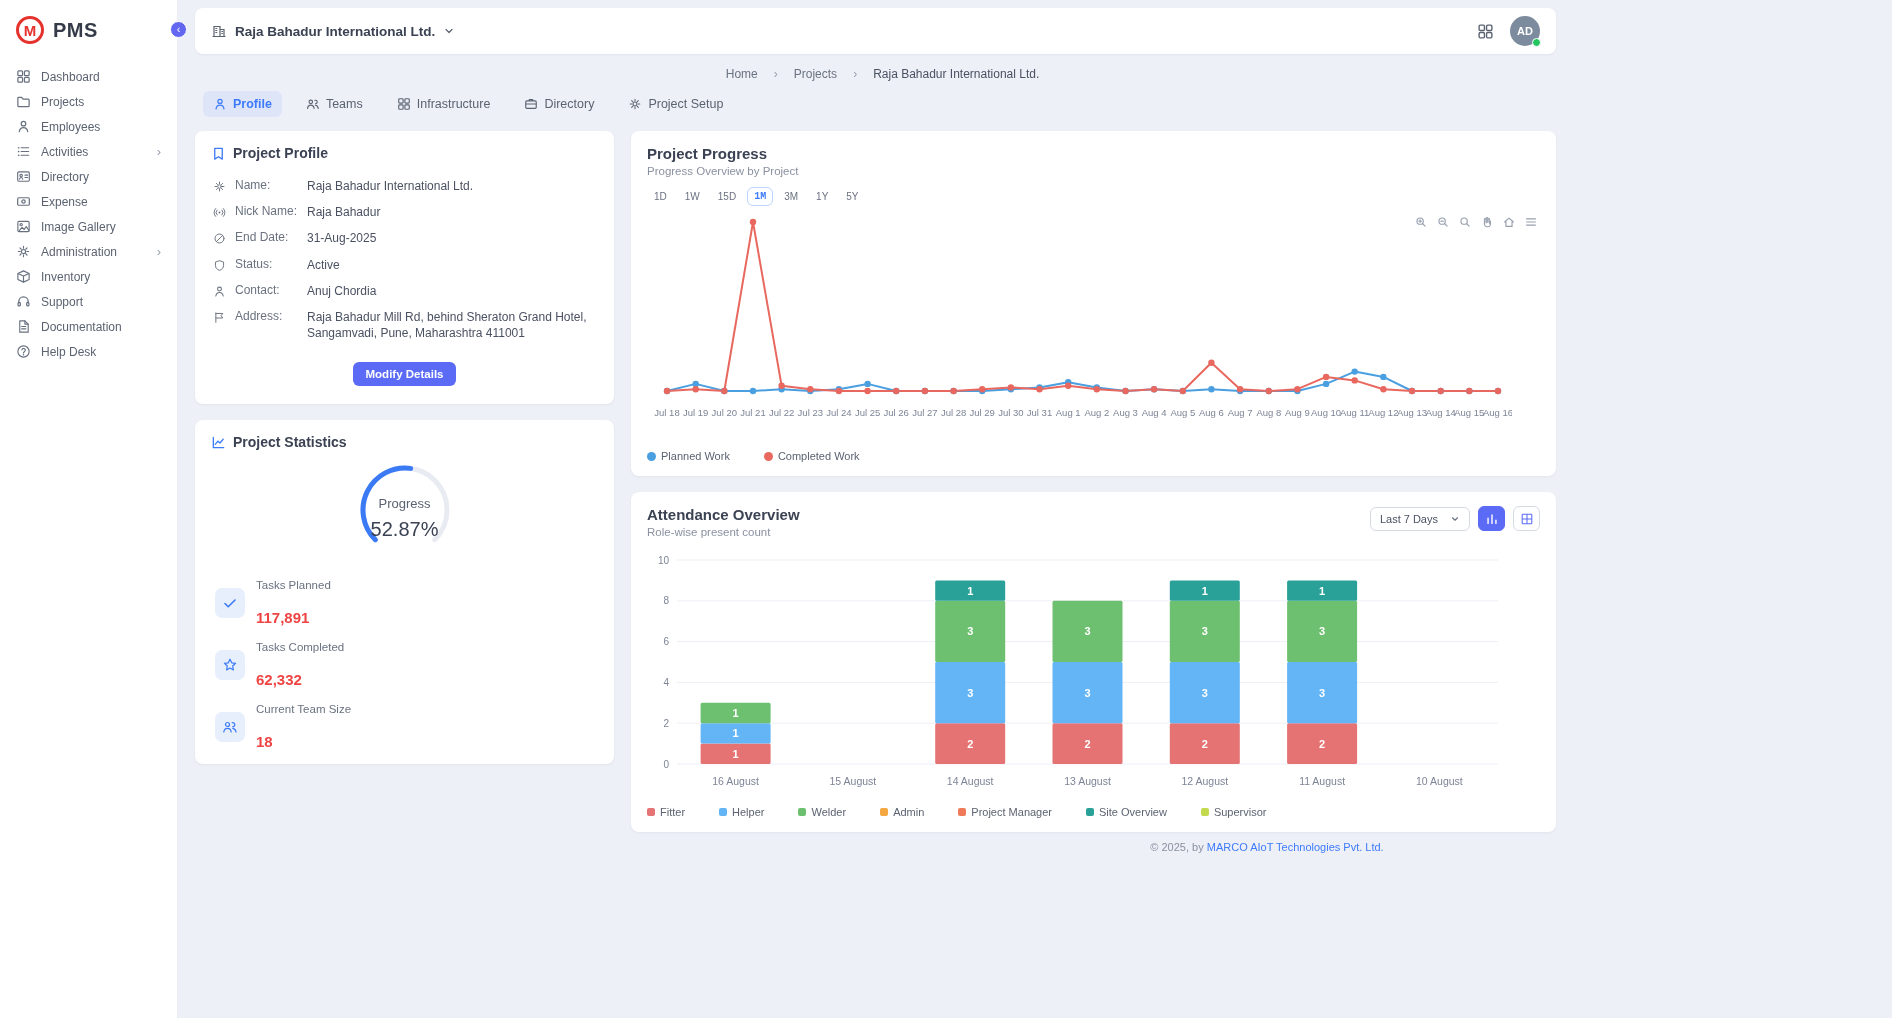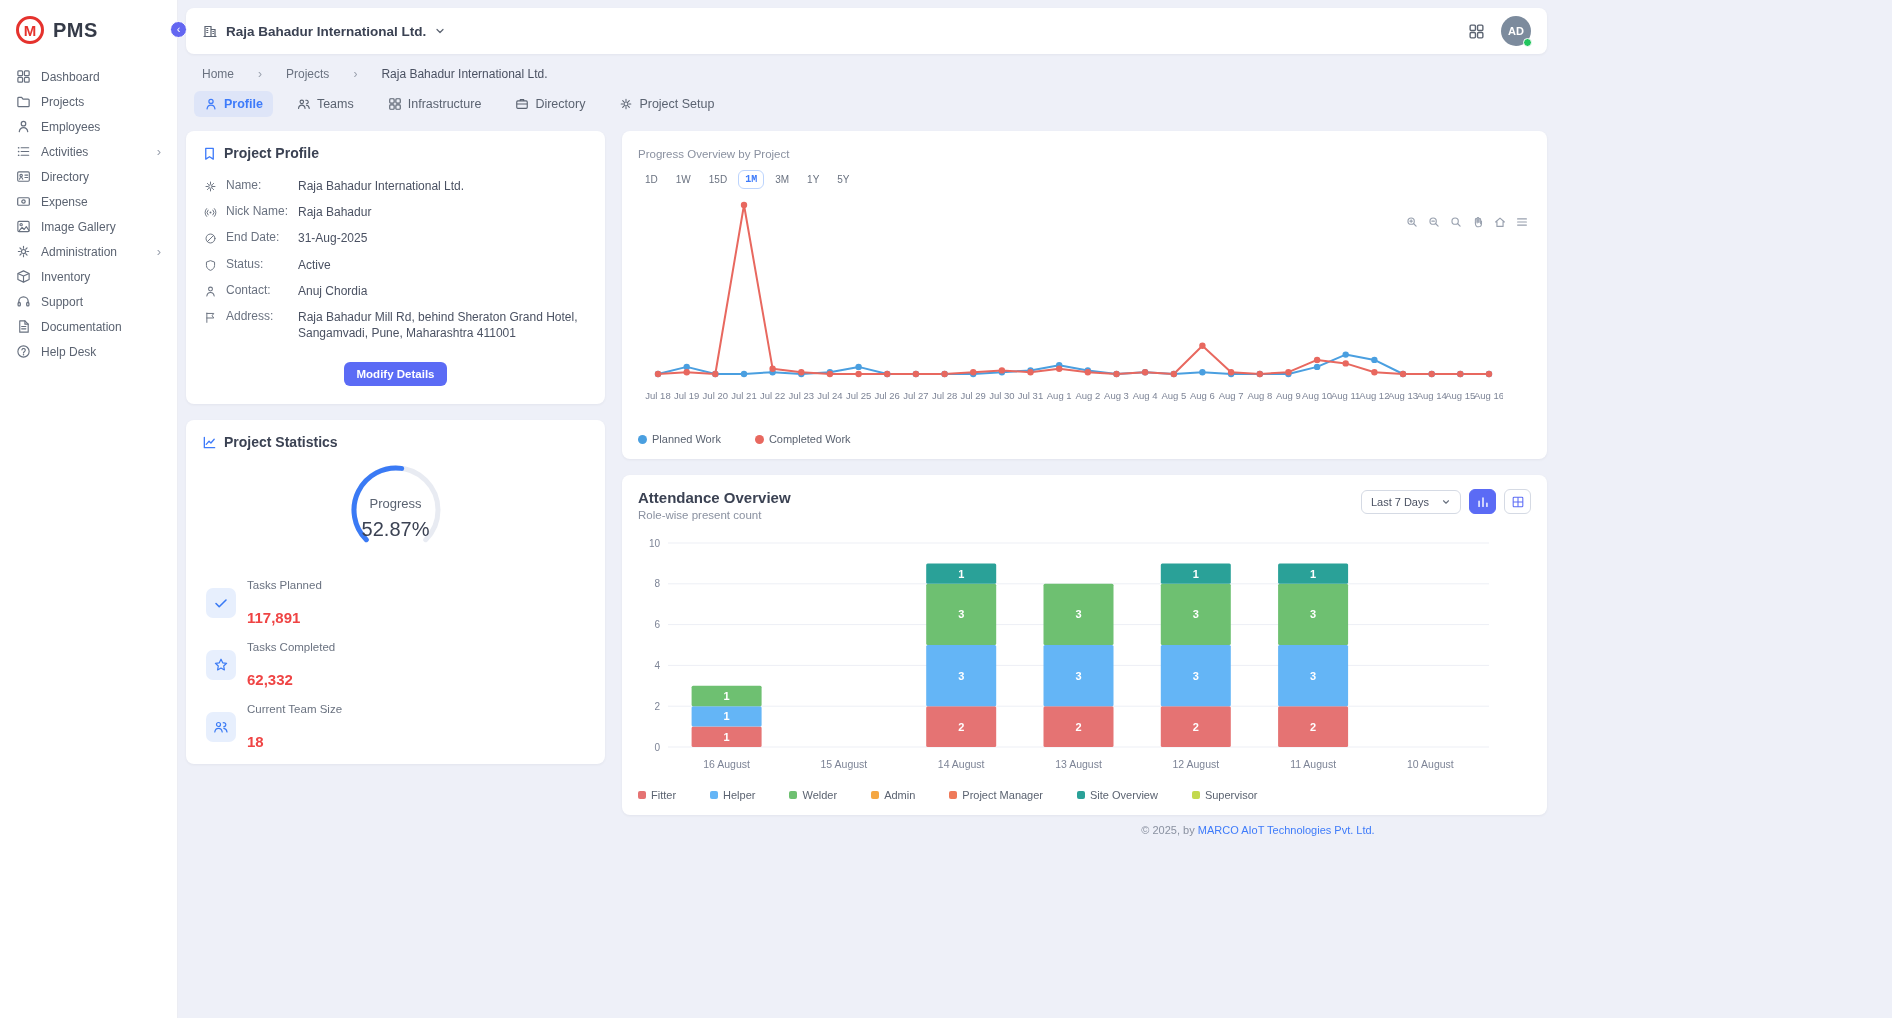--- a/index.html
+++ b/index.html
@@ -18,36 +18,36 @@
   .sicon { width:15px; height:15px; color:#67707f; display:flex; align-items:center; }
   .sicon svg { width:15px; height:15px; }
   .slabel { font-size:12px; color:#5b6371; flex:1; white-space:nowrap; }
   .schev { color:#9aa1ae; font-size:13px; }
 
   .collapse-btn { position:absolute; left:170px; top:21px; width:17px; height:17px; border-radius:50%;
     background:#6366f1; color:#fff; font-size:11px; line-height:15px; text-align:center; z-index:9;
     border:1px solid #fff; cursor:pointer; }
 
   
-  .main { flex:1; padding:8px 0 0 8px; }
+  .main { flex:1; padding:8px 0 0 17px; }
   .container { width:1361px; }
 
   .topbar { height:46px; background:#fff; border-radius:8px; display:flex; align-items:center;
     justify-content:space-between; padding:0 16px; box-shadow:0 1px 3px rgba(20,28,45,.05); }
   .company-sel { display:flex; align-items:center; gap:8px; cursor:pointer; }
   .company-name { font-size:13.5px; font-weight:bold; color:#3b4253; }
   .hicon { color:#5b6371; display:flex; }
   .topbar-right { display:flex; align-items:center; gap:16px; }
   .apps-btn { color:#5b6371; cursor:pointer; display:flex; }
   .avatar { position:relative; width:30px; height:30px; border-radius:50%; background:#7c8b9d; color:#fff;
     font-size:11px; font-weight:bold; display:flex; align-items:center; justify-content:center; cursor:pointer; }
   .avatar .dot { position:absolute; right:-1px; bottom:-1px; width:9px; height:9px; border-radius:50%;
     background:#22c55e; border:1.5px solid #fff; }
 
-  .breadcrumb { display:flex; align-items:center; gap:24px; font-size:12px; color:#6a7280; margin:13px 2px 10px 16px; }
+  .breadcrumb { display:flex; align-items:center; gap:16px; font-size:12px; color:#6a7280; margin:13px 2px 10px 16px;justify-content:center; }
   .crumb { cursor:pointer; }
   .crumb.current { color:#4a5162; cursor:default; }
   .crumb-sep { color:#9aa1ae; font-size:12px; }
 
   .tabs { display:flex; align-items:center; gap:14px; margin:0 0 14px 8px; }
   .tab { display:flex; align-items:center; gap:6px; font-size:12.5px; color:#5b6371; padding:6px 10px;
     border-radius:6px; cursor:pointer; }
   .tab svg { width:14px; height:14px; }
   .tab.active { color:#3e7bfa; background:rgba(62,123,250,.09); font-weight:bold; }
 
@@ -439,20 +439,21 @@
                 <div class="stat-label">Current Team Size</div>
                 <div class="stat-value">18</div>
               </span>
             </div>
           </div>
         </div>
 
         <div class="col-right">
 
           <div class="card progress-card">
+            <div class="card-title" style="font-size:15px">Project Progress</div>
             <div class="card-sub">Progress Overview by Project</div>
             <div class="ranges">
               <button class="range-btn">1D</button>
               <button class="range-btn">1W</button>
               <button class="range-btn">15D</button>
               <button class="range-btn active">1M</button>
               <button class="range-btn">3M</button>
               <button class="range-btn">1Y</button>
               <button class="range-btn">5Y</button>
             </div>

